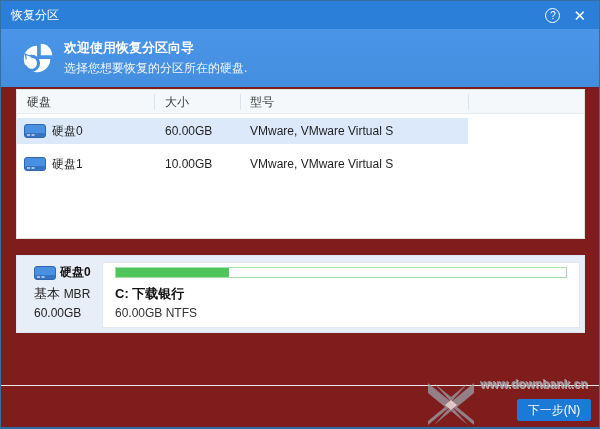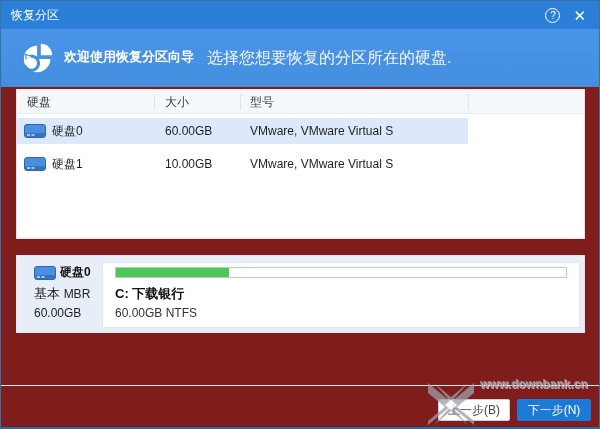--- a/index.html
+++ b/index.html
@@ -24,23 +24,23 @@
     cursor:pointer;
   }
   .close-btn { color:#ffffff; font-size:15px; line-height:1; cursor:pointer; padding:0 3px; }
   
   .wizhead {
     position:absolute; left:0; top:28px; width:100%; height:58px;
     background:linear-gradient(#4a95e8, #448edf);
     display:flex; align-items:center; padding-left:20px;
   }
   .wizicon { width:34px; height:34px; margin-right:9px; }
-  .wh-texts { display:flex; flex-direction:row; gap:13px; }
+  .wh-texts { display:flex; flex-direction:column; gap:3px; }
   .wh-title { color:#ffffff; font-size:13px; font-weight:bold; }
-  .wh-sub { color:rgba(255,255,255,0.92); font-size:16px; }
+  .wh-sub { color:rgba(255,255,255,0.92); font-size:12px; }
   
   .dtable {
     position:absolute; left:15px; top:88px; width:569px; height:150px;
     background:#ffffff; border:1px solid #e2e2e2;
   }
   .thead {
     position:absolute; left:0; top:0; width:100%; height:24px;
     background:#f5f8fb; border-bottom:1px solid #e7ebf0;
   }
   .th { position:absolute; top:0; height:24px; line-height:24px; font-size:12px; color:#3a3a3a; }
@@ -190,21 +190,20 @@
     <div class="part-block">
       <div class="usage">
         <div class="usage-fill" style="width: 25%;"></div>
       </div>
       <div class="part-label">C: 下载银行</div>
       <div class="part-info">60.00GB NTFS</div>
     </div>
   </div>
 
   <div class="sep"></div>
-  <button class="btn btn-back">上一步(B)</button>
   <button class="btn btn-next">下一步(N)</button>
 
   <div class="watermark">
     <svg class="wm-logo" viewBox="0 0 50 42">
       <polygon points="2,0 25,19 48,0 48,10 31,24 48,38 48,42 25,23 2,42 2,38 19,24 2,10" fill="#9aa0a8"></polygon>
       <polygon points="8,0 25,14 42,0 25,19" fill="#9aa0a8"></polygon>
       <polygon points="8,42 25,28 42,42 25,23" fill="#9aa0a8"></polygon>
       <polygon points="25,17 31,22 25,27 19,22" fill="#ffffff"></polygon>
     </svg>
     <div class="wm-texts">

